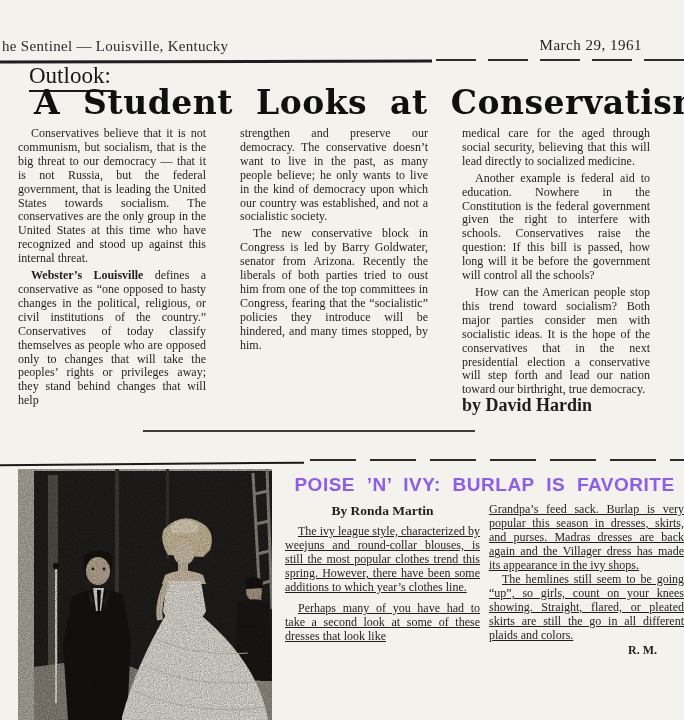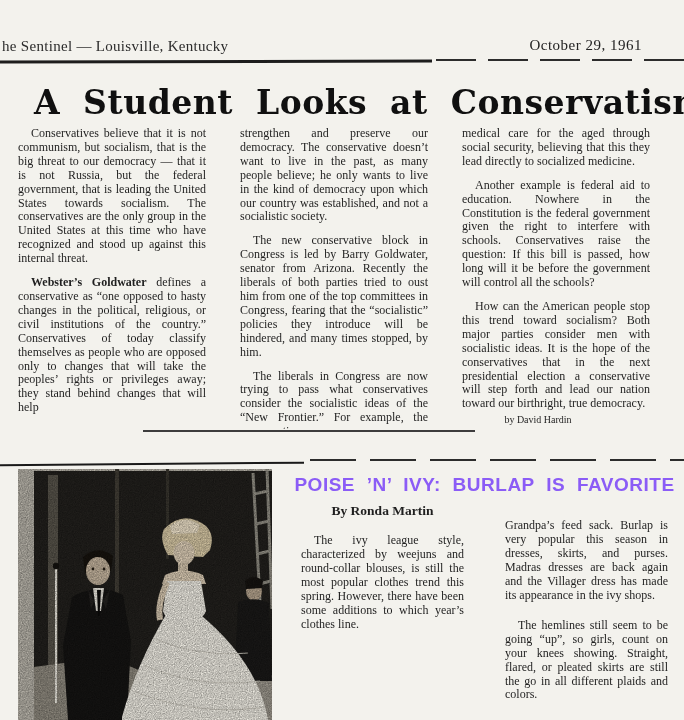--- a/index.html
+++ b/index.html
@@ -37,24 +37,24 @@
     font-family:"DejaVu Serif", serif; font-weight:900;
     font-size:33px; letter-spacing:.5px; word-spacing:11px;
     color:#101010; white-space:nowrap;
   }
   .main-cols {
     position:absolute; left:18px; top:127px; width:632px; height:302px;
     display:grid; grid-template-columns:1fr 1fr 1fr; column-gap:34px;
     font-size:12px; line-height:13.9px; text-align:justify; overflow:hidden;
   }
   .main-cols p { margin:0; }
-  .main-cols p.indent { text-indent:13px; margin-top:10px; }
+  .main-cols p.indent { text-indent:13px; margin-top:3px; }
   .main-cols p.first { margin-top:0; }
   .lead-bold { font-weight:bold; }
-  .art-byline { text-align:center; padding-right:36px; margin-top:2px; font-size:10px; }
+  .art-byline { text-align:left; padding-right:36px; margin-top:2px; font-size:18px;font-weight:bold; }
   .mid-rule {
     position:absolute; left:143px; top:430px; width:332px; height:1.6px;
     background:#3d3d3d;
   }
   
   .section-rule-solid {
     position:absolute; left:0; top:463px; width:304px; height:2.4px;
     background:#191919; transform:rotate(-.5deg);
   }
   .section-rule-dash {
@@ -71,50 +71,50 @@
   .f-headline {
     margin:0 0 7px; text-align:center;
     font-family:"Liberation Sans", sans-serif; font-weight:bold;
     font-size:19px; letter-spacing:.5px; word-spacing:6px;
     color:#8b5cf6; white-space:nowrap;
   }
   .f-cols {
     display:grid; grid-template-columns:1fr 1fr; column-gap:9px;
     font-size:12px; line-height:13.95px; text-align:justify;
   }
-  .f-cols p { margin:16px; }
+  .f-cols p { margin:0;text-decoration:underline; }
   .f-cols p.indent { text-indent:13px; }
   .f-cols p.gap { margin-top:7px; }
   .f-byline { text-align:center; font-weight:bold; font-size:13.5px; margin:1px 0 7px; }
   .sig { text-align:right; font-weight:bold; padding-right:27px; margin-top:1px; }
 </style>
 </head>
 <body>
 
 <div class="page">
 
   <div class="masthead">he Sentinel — Louisville, Kentucky</div>
-  <div class="dateline">October 29, 1961</div>
+  <div class="dateline">March 29, 1961</div>
   <div class="top-rule-solid"></div>
   <div class="top-rule-dash"></div>
 
+  <div class="kicker">Outlook:</div>
   <h1 class="headline">A Student Looks at Conservatism</h1>
 
   <div class="main-cols">
     <div class="col">
       <p class="indent first">Conservatives believe that it is not communism, but socialism, that is the big threat to our democracy — that it is not Russia, but the federal government, that is leading the United States towards socialism. The conservatives are the only group in the United States at this time who have recognized and stood up against this internal threat.</p>
-      <p class="indent"><span class="lead-bold">Webster’s Goldwater</span><span> defines a conservative as “one opposed to hasty changes in the political, religious, or civil institutions of the country.” Conservatives of today classify themselves as people who are opposed only to changes that will take the peoples’ rights or privileges away; they stand behind changes that will help</span></p>
+      <p class="indent"><span class="lead-bold">Webster’s Louisville</span><span> defines a conservative as “one opposed to hasty changes in the political, religious, or civil institutions of the country.” Conservatives of today classify themselves as people who are opposed only to changes that will take the peoples’ rights or privileges away; they stand behind changes that will help</span></p>
     </div>
     <div class="col">
       <p class="first">strengthen and preserve our democracy. The conservative doesn’t want to live in the past, as many people believe; he only wants to live in the kind of democracy upon which our country was established, and not a socialistic society.</p>
       <p class="indent">The new conservative block in Congress is led by Barry Goldwater, senator from Arizona. Recently the liberals of both parties tried to oust him from one of the top committees in Congress, fearing that the “socialistic” policies they introduce will be hindered, and many times stopped, by him.</p>
-      <p class="indent">The liberals in Congress are now trying to pass what conservatives consider the socialistic ideas of the “New Frontier.” For example, the conservatives oppose</p>
     </div>
     <div class="col">
-      <p class="first">medical care for the aged through social security, believing that this they lead directly to socialized medicine.</p>
+      <p class="first">medical care for the aged through social security, believing that this will lead directly to socialized medicine.</p>
       <p class="indent">Another example is federal aid to education. Nowhere in the Constitution is the federal government given the right to interfere with schools. Conservatives raise the question: If this bill is passed, how long will it be before the government will control all the schools?</p>
       <p class="indent">How can the American people stop this trend toward socialism? Both major parties consider men with socialistic ideas. It is the hope of the conservatives that in the next presidential election a conservative will step forth and lead our nation toward our birthright, true democracy.</p>
       <div class="art-byline">by David Hardin</div>
     </div>
   </div>
 
   <div class="mid-rule"></div>
   <div class="section-rule-solid"></div>
   <div class="section-rule-dash"></div>
 
@@ -181,20 +181,21 @@
       <rect x="0" y="0" width="254" height="251" filter="url(#grain)" opacity="0.55"></rect>
     </svg>
   </figure>
 
   <article class="fashion">
     <h2 class="f-headline">POISE ’N’ IVY: BURLAP IS FAVORITE</h2>
     <div class="f-cols">
       <div class="col">
         <div class="f-byline">By Ronda Martin</div>
         <p class="indent">The ivy league style, characterized by weejuns and round-collar blouses, is still the most popular clothes trend this spring. However, there have been some additions to which year’s clothes line.</p>
+        <p class="indent gap">Perhaps many of you have had to take a second look at some of these dresses that look like</p>
       </div>
       <div class="col">
         <p>Grandpa’s feed sack.  Burlap is very popular this season in dresses, skirts, and purses.  Madras dresses are back again and the Villager dress has made its appearance in the ivy shops.</p>
         <p class="indent">The hemlines still seem to be going “up”, so girls, count on your knees showing.  Straight, flared, or pleated skirts are still the go in all different plaids and colors.</p>
         <div class="sig">R. M.</div>
       </div>
     </div>
   </article>
 
 </div>

